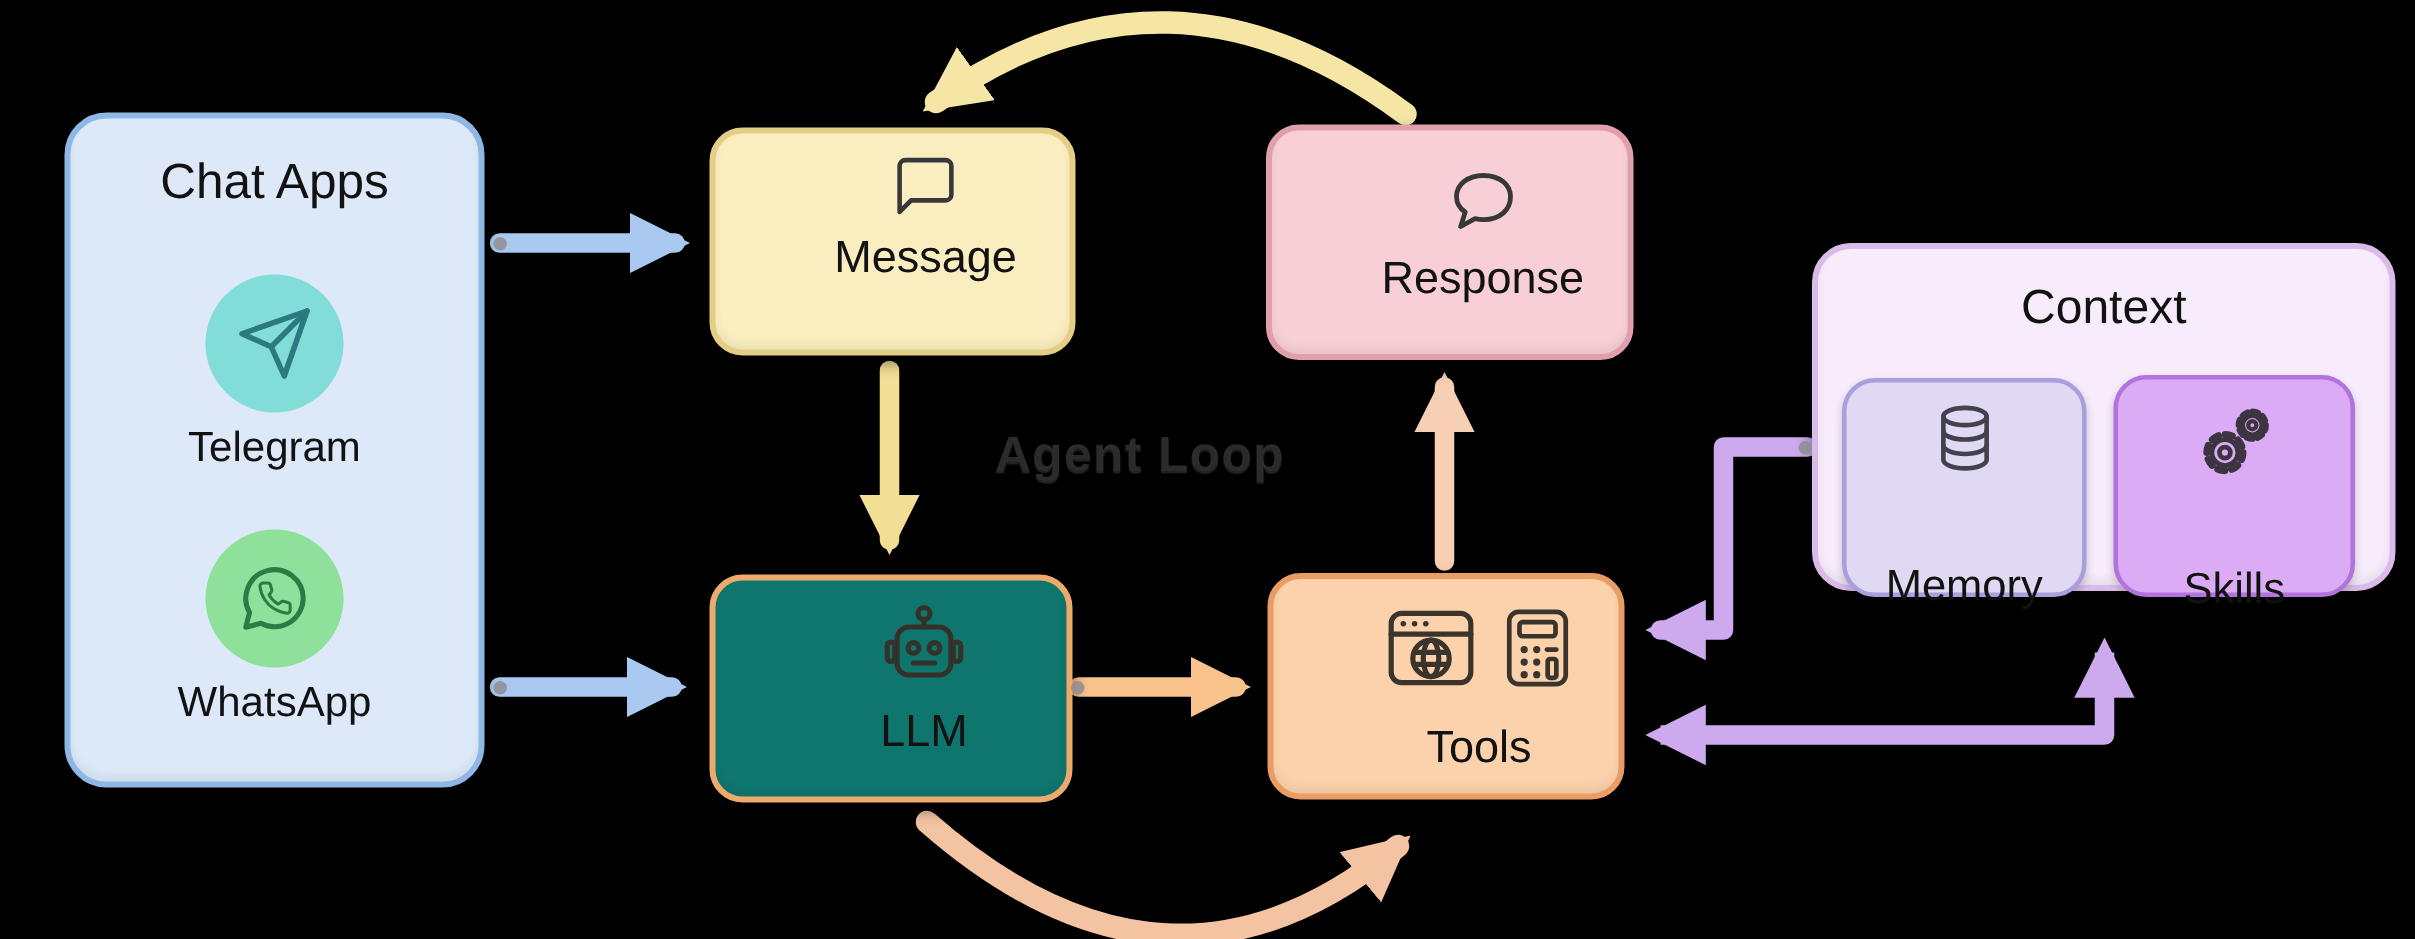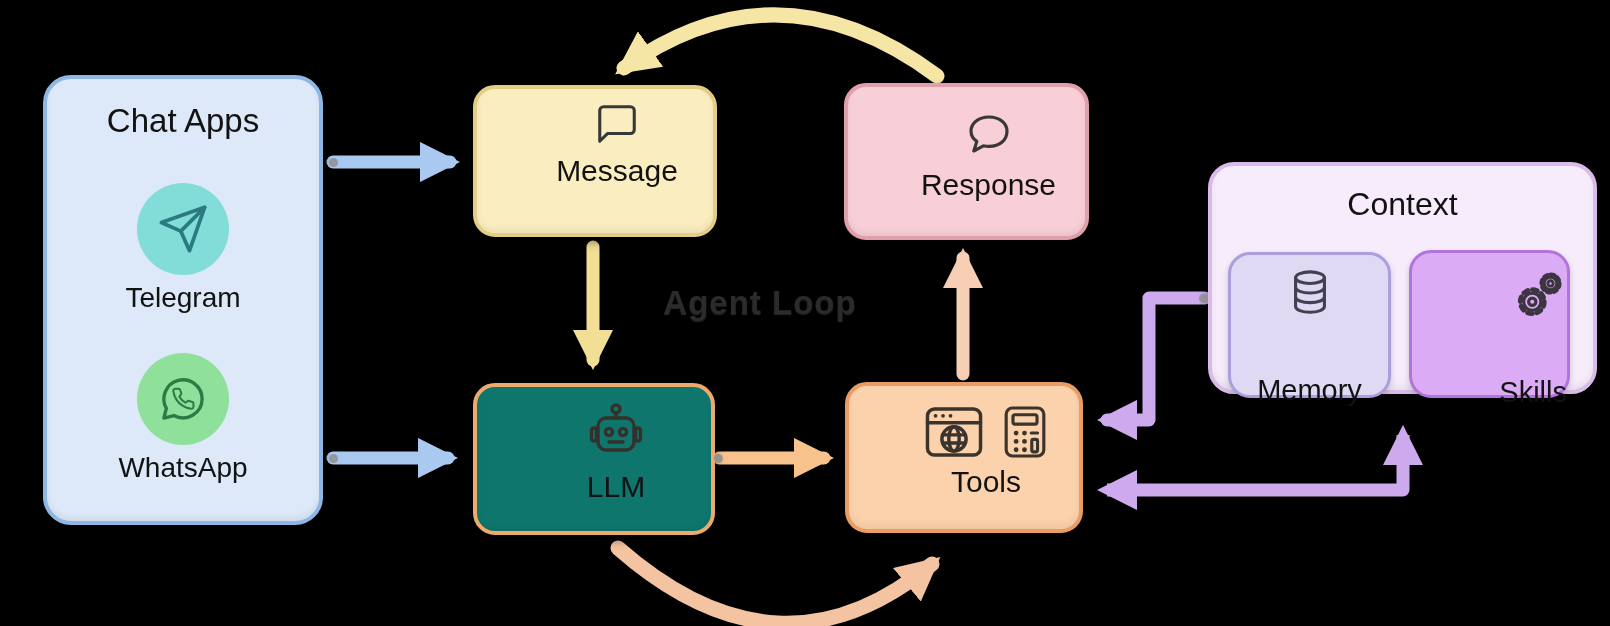--- a/index.html
+++ b/index.html
@@ -25,32 +25,32 @@
   .message .icon{margin-top:12px;}
   .message .node-label{margin-top:2px;font-size:30px;line-height:36px;}
   .response{left:844px;top:83px;width:245px;height:157px;background:#f8cfd7;border:4px solid #df9fab;}
   .response .icon{margin-top:22px;}
   .response .node-label{margin-top:6px;font-size:30px;line-height:36px;}
   .llm{left:473px;top:383px;width:242px;height:152px;background:#0f766e;border:4px solid #edaa6d;}
   .llm .icon{margin-top:14px;}
   .llm .node-label{margin-top:6px;font-size:30px;line-height:36px;}
   .tools{left:845px;top:382px;width:238px;height:151px;background:#fbd2ab;border:4px solid #e99c64;}
   .tools .icon-row{margin-top:18px;display:flex;gap:18px;align-items:center;}
-  .tools .node-label{margin-top:0;font-size:30px;line-height:36px;}
+  .tools .node-label{margin-top:16px;font-size:30px;line-height:36px;}
 
   
   .context{left:1208px;top:162px;width:389px;height:232px;border-radius:26px;
     background:#f6ecfb;border:4px solid #d9bbe9;box-sizing:border-box;}
   .context .node-title{margin-top:18px;font-size:32px;line-height:40px;}
   .subnode{position:absolute;display:flex;flex-direction:column;align-items:center;box-sizing:border-box;
     border-radius:22px;box-shadow:0 3px 6px rgba(0,0,0,0.18);gap:44px;}
   .memory{left:16px;top:86px;width:163px;height:146px;background:#dfd9f3;border:3px solid #ab9edd;}
   .memory .icon{margin-top:14px;}
   .memory .node-label{margin-top:6px;font-size:29px;line-height:34px;}
-  .skills{left:197px;top:84px;width:161px;height:148px;background:#dcabf5;border:3px solid #b273dc;align-items:flex-end;}
+  .skills{left:197px;top:84px;width:161px;height:148px;background:#dcabf5;border:3px solid #b273dc;}
   .skills .icon{margin-top:18px;}
   .skills .node-label{margin-top:8px;font-size:29px;line-height:34px;}
 
   .watermark{position:absolute;left:640px;top:284px;width:240px;z-index:0;text-align:center;
     font-size:33px;font-weight:bold;letter-spacing:1px;color:#2b2b2b;
     text-shadow:0 0 3px #000, 0 1px 1px #3a3a3a;}
   .dot{position:absolute;width:9px;height:9px;border-radius:50%;background:#8e8e8e;opacity:.85;z-index:3;}
 </style>
 </head>
 <body>

